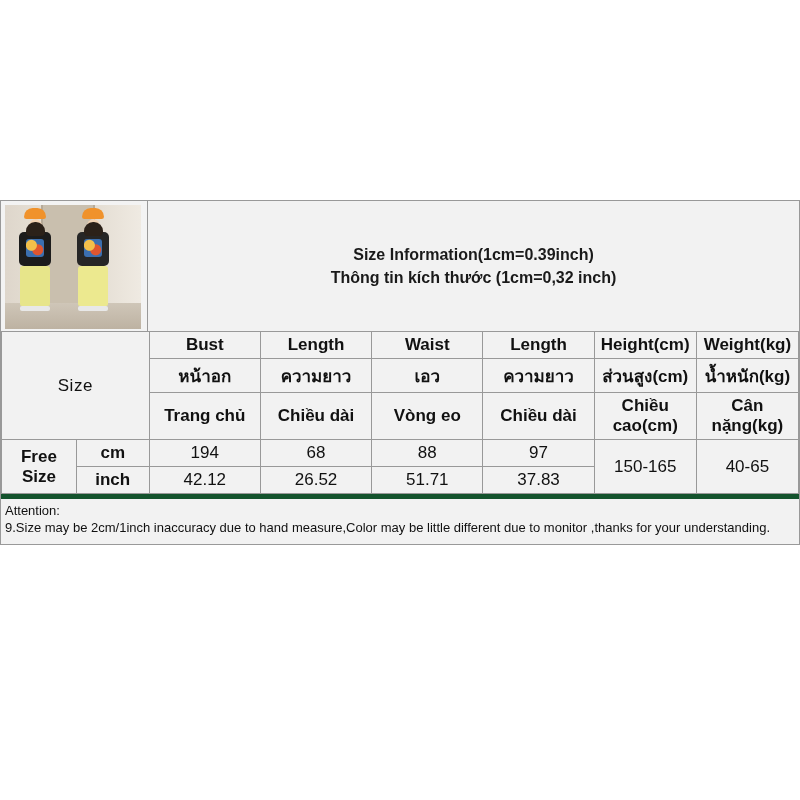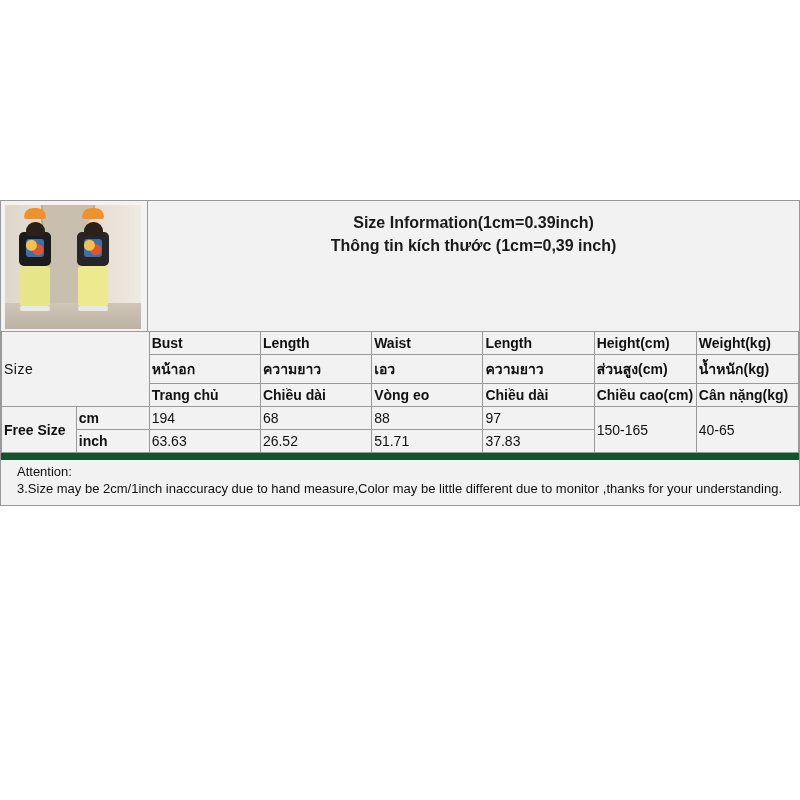--- a/index.html
+++ b/index.html
@@ -21,21 +21,21 @@
     position: absolute;
     left: 0px;
     top: 200px;
     width: 800px;
     background: #f2f2f2;
     border: 1px solid #999999;
     box-sizing: border-box;
   }
   .top-row {
     display: flex;
-    align-items: flex-start;
+    align-items: center;
   }
   .photo-cell {
     width: 146px;
     min-height: 130px;
     background: #f3f3f3;
     border-right: 1px solid #999999;
     position: relative;
     overflow: hidden;
     flex: 0 0 146px;
   }
@@ -95,22 +95,22 @@
     text-align: center;
   }
 
   table.sz {
     width: 100%;
     border-collapse: collapse;
     table-layout: fixed;
   }
   table.sz td {
     border: 1px solid #999999;
-    text-align: left;
-    font-size: 14px;
+    text-align: center;
+    font-size: 17px;
     color: #111111;
     padding: 3px 2px;
     background: #f2f2f2;
   }
   .col-size { width: 74px; }
   .col-unit { width: 72px; }
   .col-data { width: 110px; }
   .col-hw   { width: 101px; }
 
   .size-head {
@@ -119,22 +119,22 @@
     letter-spacing: .5px;
   }
   .hdr { font-weight: bold; font-size: 13.5px; }
   .hdr-th { font-weight: bold; font-size: 13.5px; }
   .hdr-vi { font-weight: bold; font-size: 13.5px; }
   .cell-unit { font-weight: bold; font-size: 13px; margin-left: 16px; }
   .cell-free { font-weight: bold; font-size: 14px; margin-left: 43px; }
   .cell-val { font-size: 14px; }
 
   .attention {
-    border-top: 7px solid #14532d;
-    padding: 4px 5px 8px 16px;
+    border-top: 5px solid #14532d;
+    padding: 4px 5px 8px 4px;
     background: #f2f2f2;
   }
   .attention p {
     margin: 0;
     font-size: 13px;
     line-height: 1.28;
     color: #111111;
   }
 </style>
 </head>
@@ -168,21 +168,21 @@
               <div class="print"></div>
             </div>
             <div class="legs alt"></div>
             <div class="shoes"></div>
           </div>
         </div>
       </div>
 
       <div class="title-cell">
         <div class="title-line">Size Information(1cm=0.39inch)</div>
-        <div class="title-line">Thông tin kích thước (1cm=0,39 inch)</div>
+        <div class="title-line">Thông tin kích thước (1cm=0,32 inch)</div>
       </div>
     </div>
 
     <table class="sz">
       <colgroup>
         <col class="col-size">
         <col class="col-unit">
         <col class="col-data">
         <col class="col-data">
         <col class="col-data">
@@ -222,27 +222,27 @@
           <td class="cell-unit">cm</td>
           <td class="cell-val">194</td>
           <td class="cell-val">68</td>
           <td class="cell-val">88</td>
           <td class="cell-val">97</td>
           <td class="cell-val" rowspan="2">150-165</td>
           <td class="cell-val" rowspan="2">40-65</td>
         </tr>
         <tr>
           <td class="cell-unit">inch</td>
-          <td class="cell-val">63.63</td>
+          <td class="cell-val">42.12</td>
           <td class="cell-val">26.52</td>
           <td class="cell-val">51.71</td>
           <td class="cell-val">37.83</td>
         </tr>
       </tbody>
     </table>
 
     <div class="attention">
       <p>Attention:</p>
-      <p>3.Size may be 2cm/1inch inaccuracy due to hand measure,Color may be little different due to monitor ,thanks for your understanding.</p>
+      <p>9.Size may be 2cm/1inch inaccuracy due to hand measure,Color may be little different due to monitor ,thanks for your understanding.</p>
     </div>
 
   </div>
 </div>
 
 </body></html>

